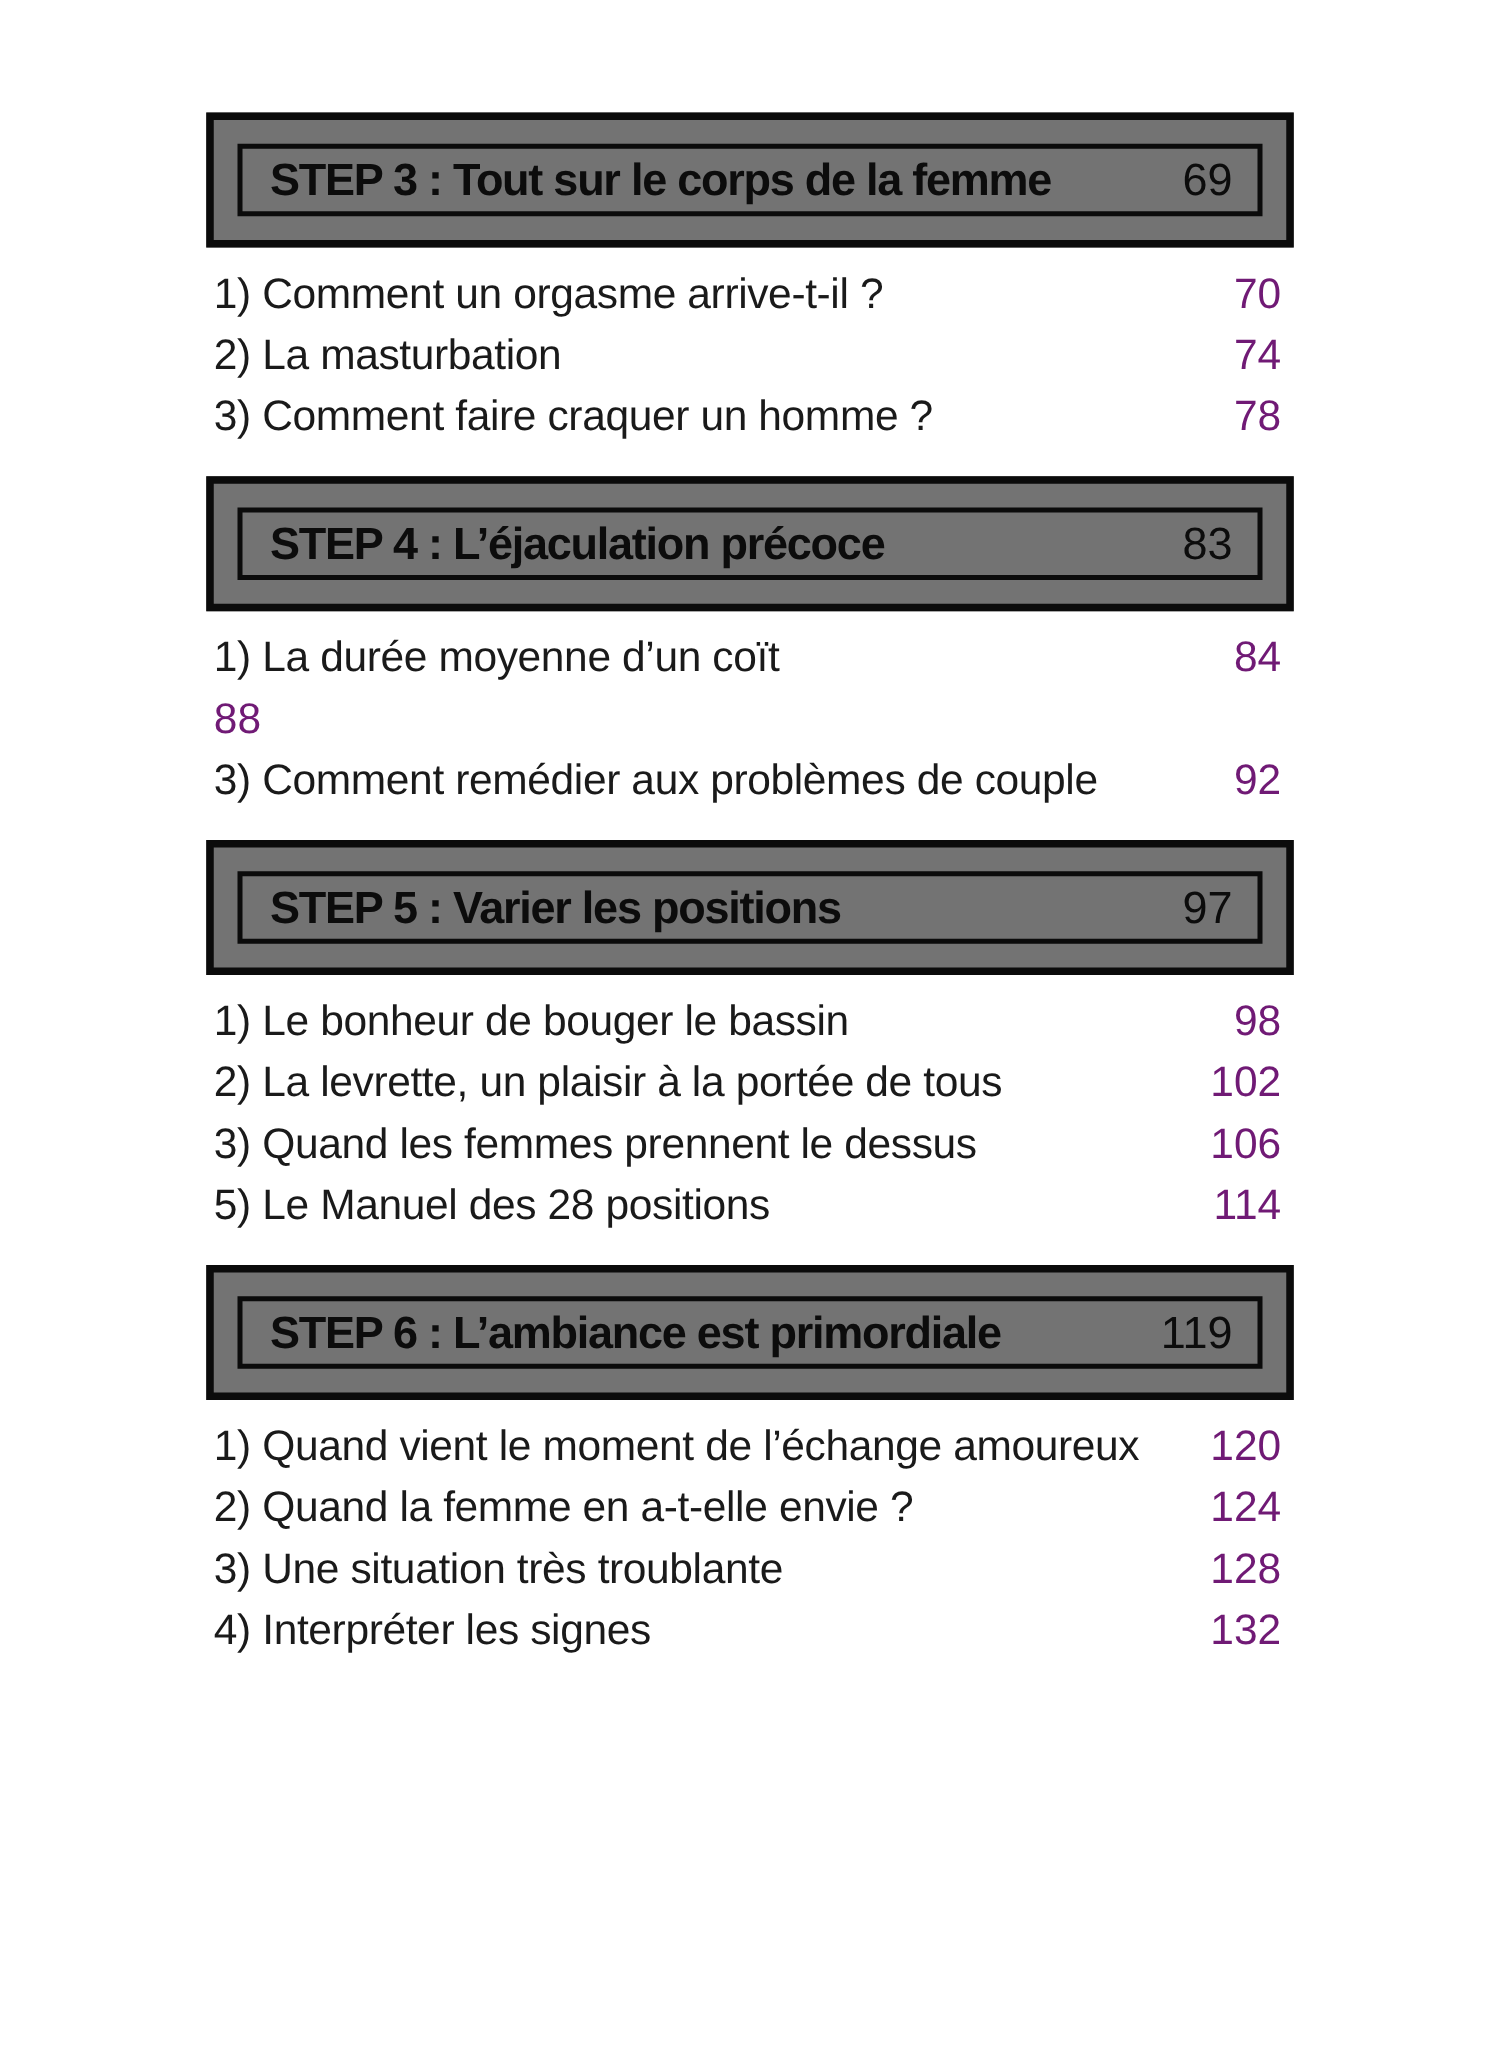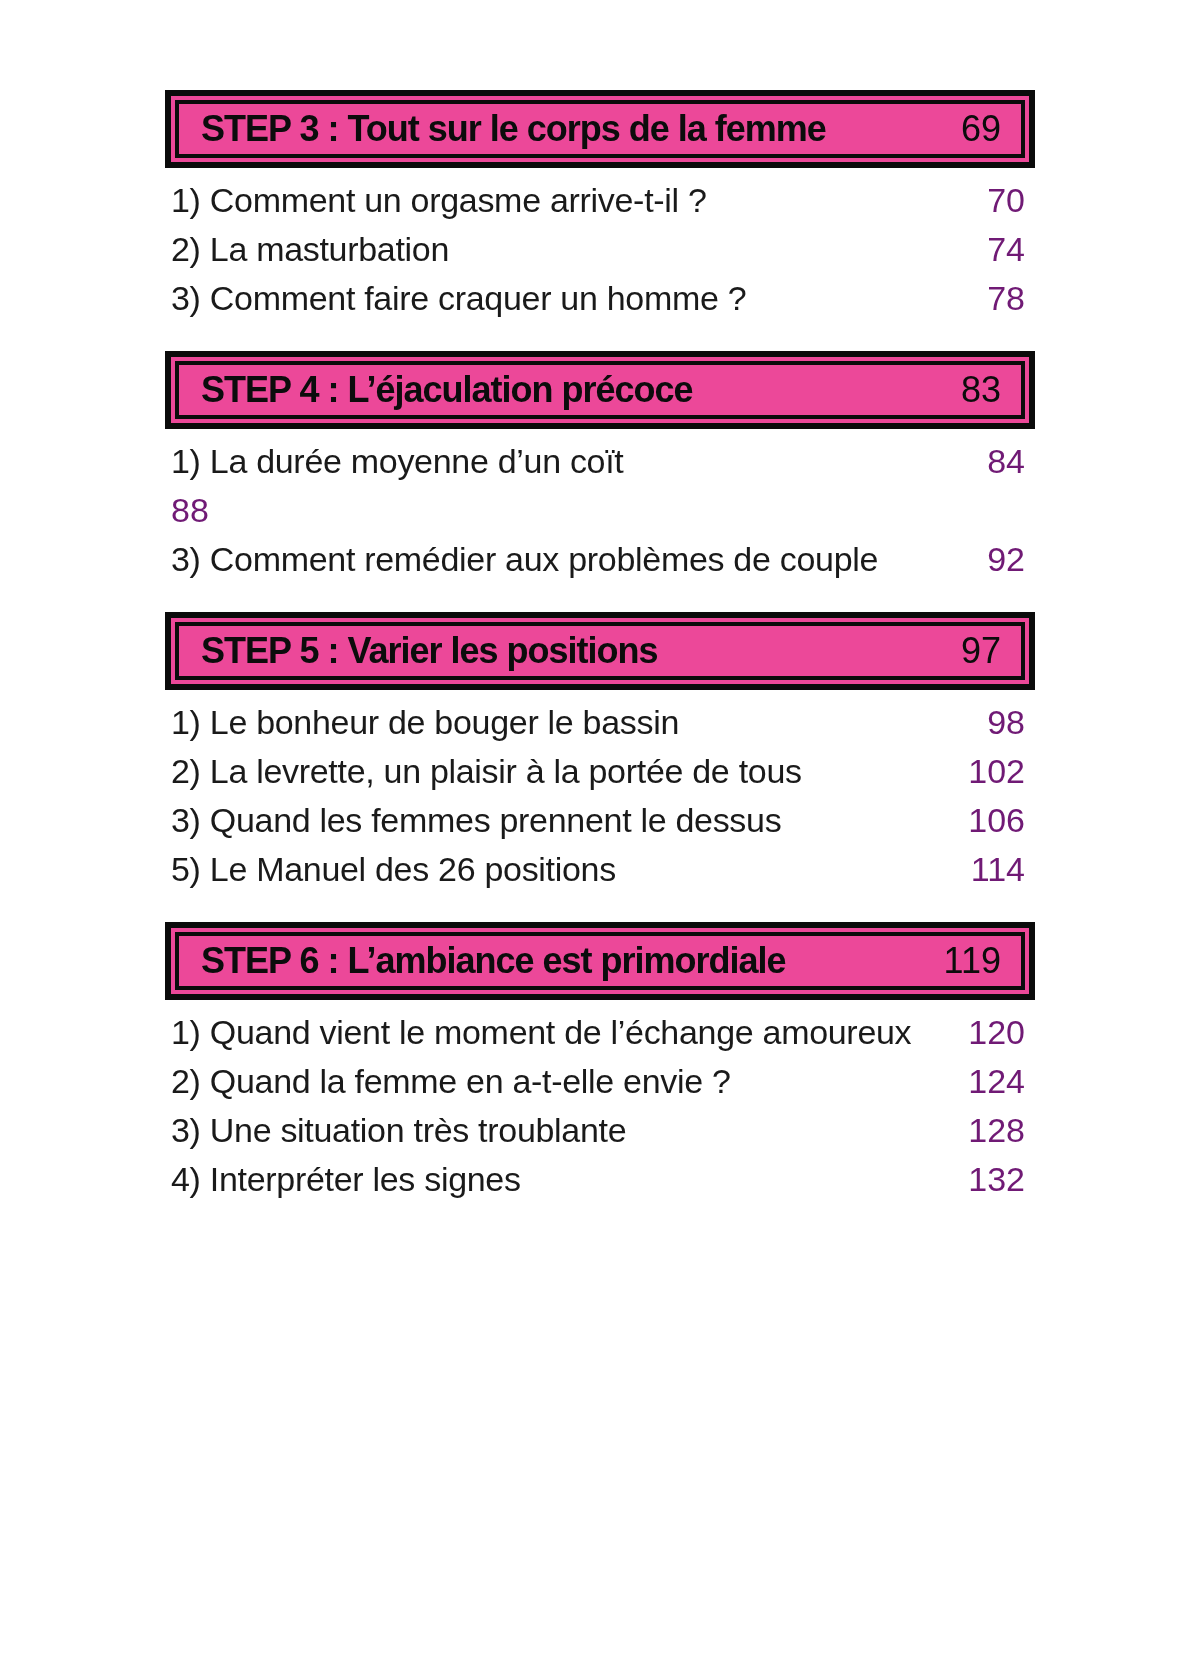--- a/index.html
+++ b/index.html
@@ -19,22 +19,22 @@
     width: 1200px;
     height: 1657px;
     padding: 90px 165px 0 165px;
     background: #ffffff;
   }
   .toc-section {
     margin: 0;
   }
   .step-box {
     border: 6px solid #0b0b0b;
-    padding: 4px;
-    background: #ec4899;
+    padding: 19px;
+    background: #737373;
     text-align: center;
   }
   .step-box-inner {
     border: 4px solid #0b0b0b;
     display: flex;
     justify-content: space-between;
     align-items: center;
     gap: 16px;
     padding: 4px 20px 4px 22px;
     line-height: 42px;
@@ -55,21 +55,21 @@
   }
   .toc-items {
     list-style: none;
     margin: 8px 0 28px 0;
     padding: 0;
   }
   .toc-item {
     height: 49px;
     display: flex;
     justify-content: space-between;
-    align-items: center;
+    align-items: flex-end;
     gap: 20px;
     padding: 0 10px 0 6px;
   }
   .toc-item-label {
     font-size: 34px;
     letter-spacing: -0.3px;
     white-space: nowrap;
     color: #1a1a1a;
   }
   .toc-item-page {
@@ -144,21 +144,21 @@
       </li>
       <li class="toc-item">
         <span class="toc-item-label">2) La levrette, un plaisir à la portée de tous</span>
         <span class="toc-item-page">102</span>
       </li>
       <li class="toc-item">
         <span class="toc-item-label">3) Quand les femmes prennent le dessus</span>
         <span class="toc-item-page">106</span>
       </li>
       <li class="toc-item">
-        <span class="toc-item-label">5) Le Manuel des 26 positions</span>
+        <span class="toc-item-label">5) Le Manuel des 28 positions</span>
         <span class="toc-item-page">114</span>
       </li>
     </ul>
   </section>
 
   <section class="toc-section">
     <div class="step-box">
       <div class="step-box-inner">
         <span class="step-title">STEP 6 : L’ambiance est primordiale</span>
         <span class="step-page">119</span>

